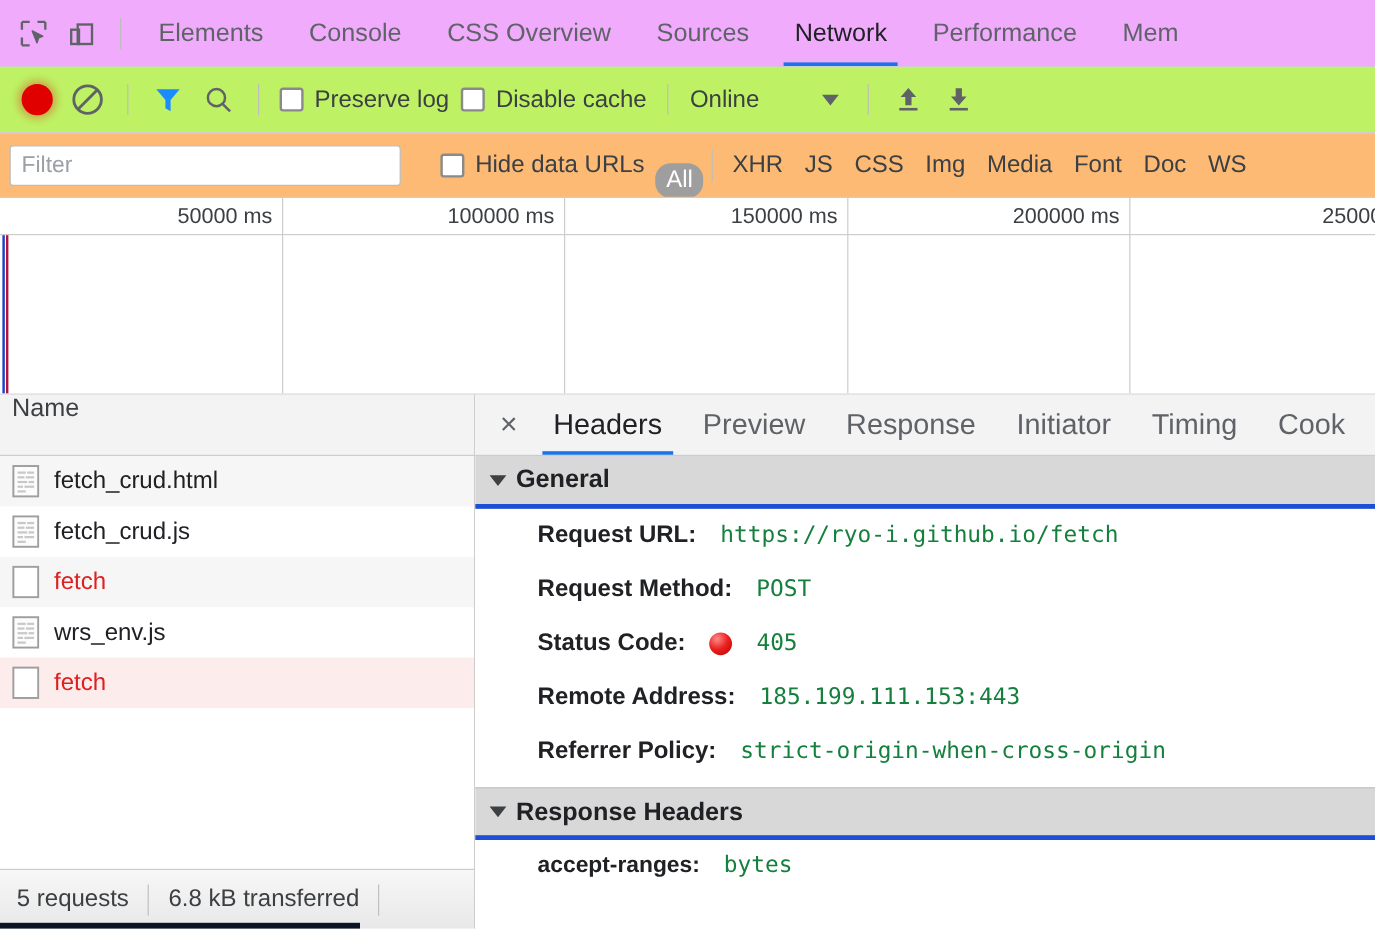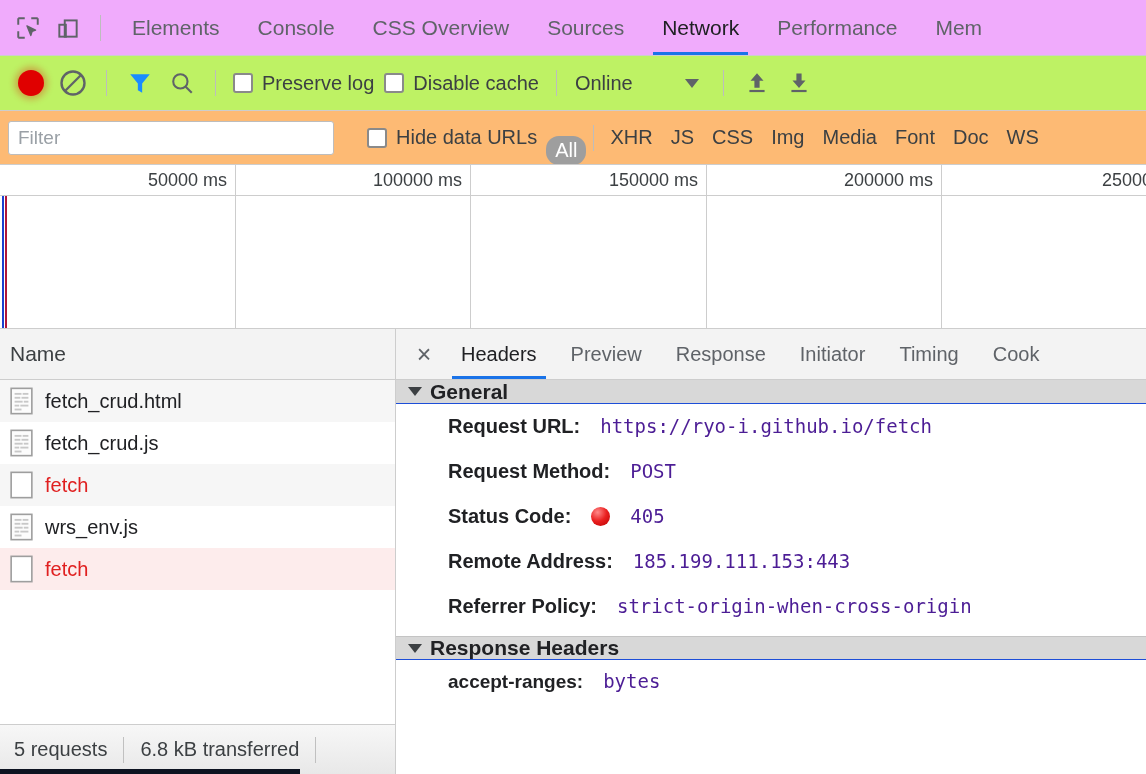--- a/index.html
+++ b/index.html
@@ -233,21 +233,20 @@
     border-right: 1px solid #cdcdcd;
     background: #ffffff;
     min-height: 0;
   }
   .rl-head {
     height: 51px;
     min-height: 51px;
     background: #f3f3f3;
     border-bottom: 1px solid #cdcdcd;
     display: flex;
-    align-items: center;
     padding-left: 10px;
   }
   .rl-head span {
     font-size: 21px;
     color: #3c4043;
   }
   .rl-rows {
     flex: 1 1 auto;
     overflow: hidden;
   }
@@ -314,21 +313,21 @@
     height: 40px;
     display: flex;
     align-items: center;
     justify-content: center;
     font-size: 25px;
     color: #5f6368;
     flex: 0 0 auto;
     line-height: 1;
   }
   .det-tab {
-    font-size: 20px;
+    font-size: 24px;
     color: #5f6368;
     padding: 0 17px;
     height: 51px;
     line-height: 51px;
     white-space: nowrap;
     flex: 0 0 auto;
     position: relative;
   }
   .det-tab.active { color: #202124; }
   .det-tab.active::after {
@@ -339,27 +338,27 @@
     background: #1a73e8;
   }
 
   .det-body {
     flex: 1 1 auto;
     overflow: hidden;
     background: #fff;
   }
   .sec-head {
     background: #d8d8d8;
-    height: 24px;
+    height: 44px;
     display: flex;
     align-items: center;
     padding-left: 12px;
     gap: 8px;
     border-top: 1px solid #c4c4c4;
-    border-bottom: 1px solid #1d4ed8;
+    border-bottom: 4px solid #1d4ed8;
   }
   .sec-head:first-child { border-top: none; }
   .tri {
     width: 0; height: 0;
     border-left: 7px solid transparent;
     border-right: 7px solid transparent;
     border-top: 9px solid #3c4043;
     flex: 0 0 auto;
   }
   .sec-title {
@@ -375,21 +374,21 @@
   }
   .kv .k {
     font-size: 20px;
     font-weight: bold;
     color: #202124;
     white-space: nowrap;
   }
   .kv .v {
     font-size: 19px;
     font-family: "DejaVu Sans Mono", monospace;
-    color: #4c1d95;
+    color: #15803d;
     white-space: nowrap;
   }
   .kv.hdr { padding: 10px 0 10px 52px; }
   .kv.hdr .k { font-size: 19px; }
   .kv.hdr .v { font-size: 19px; }
   .status-dot {
     width: 19px;
     height: 19px;
     border-radius: 50%;
     background: radial-gradient(circle at 35% 28%, #ff8a8a 0%, #ea2020 48%, #b80000 100%);

